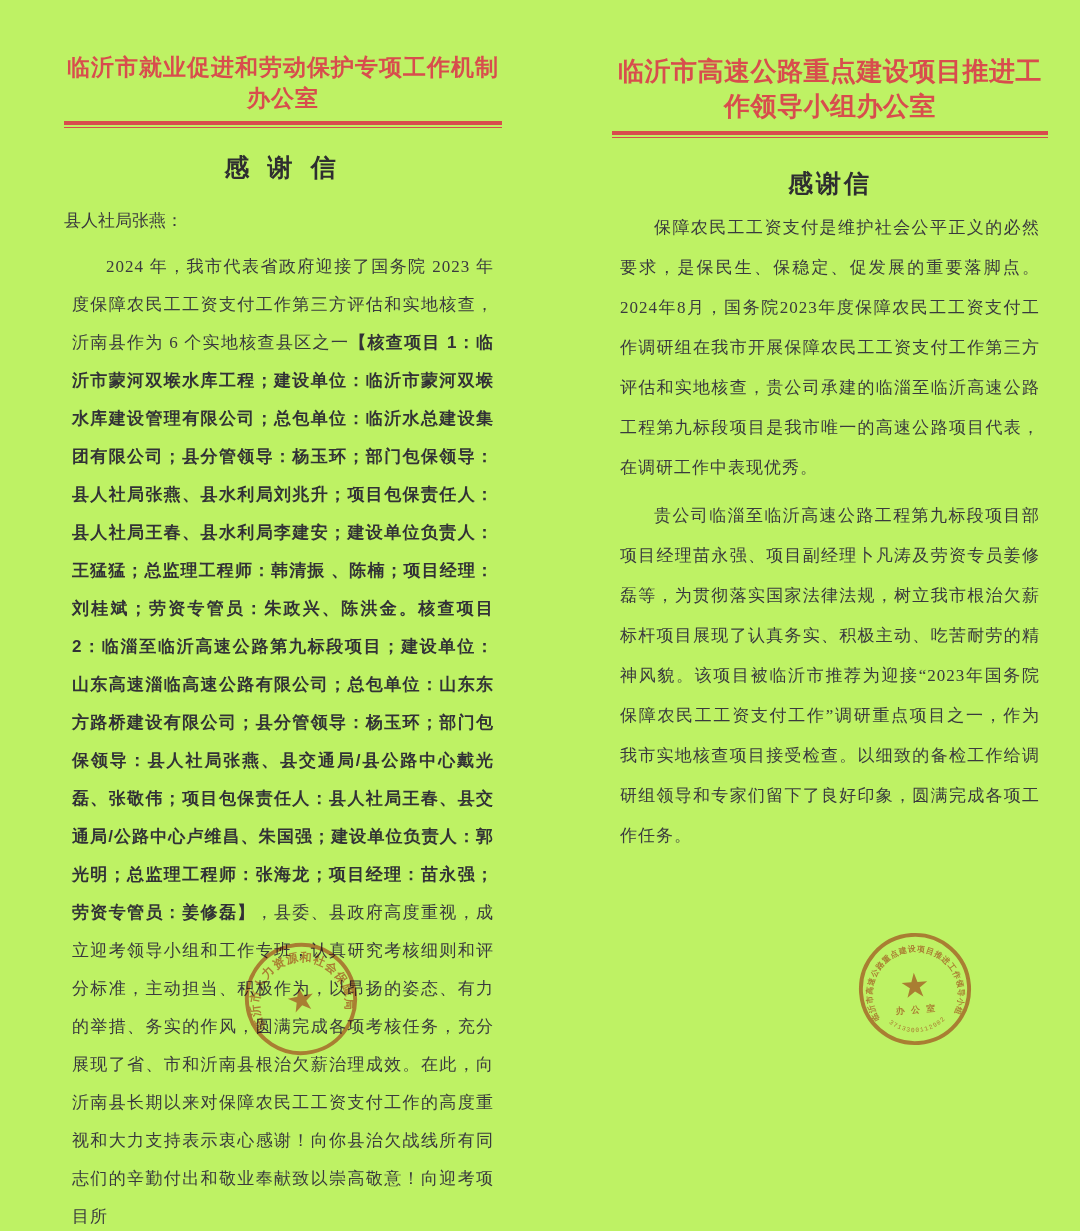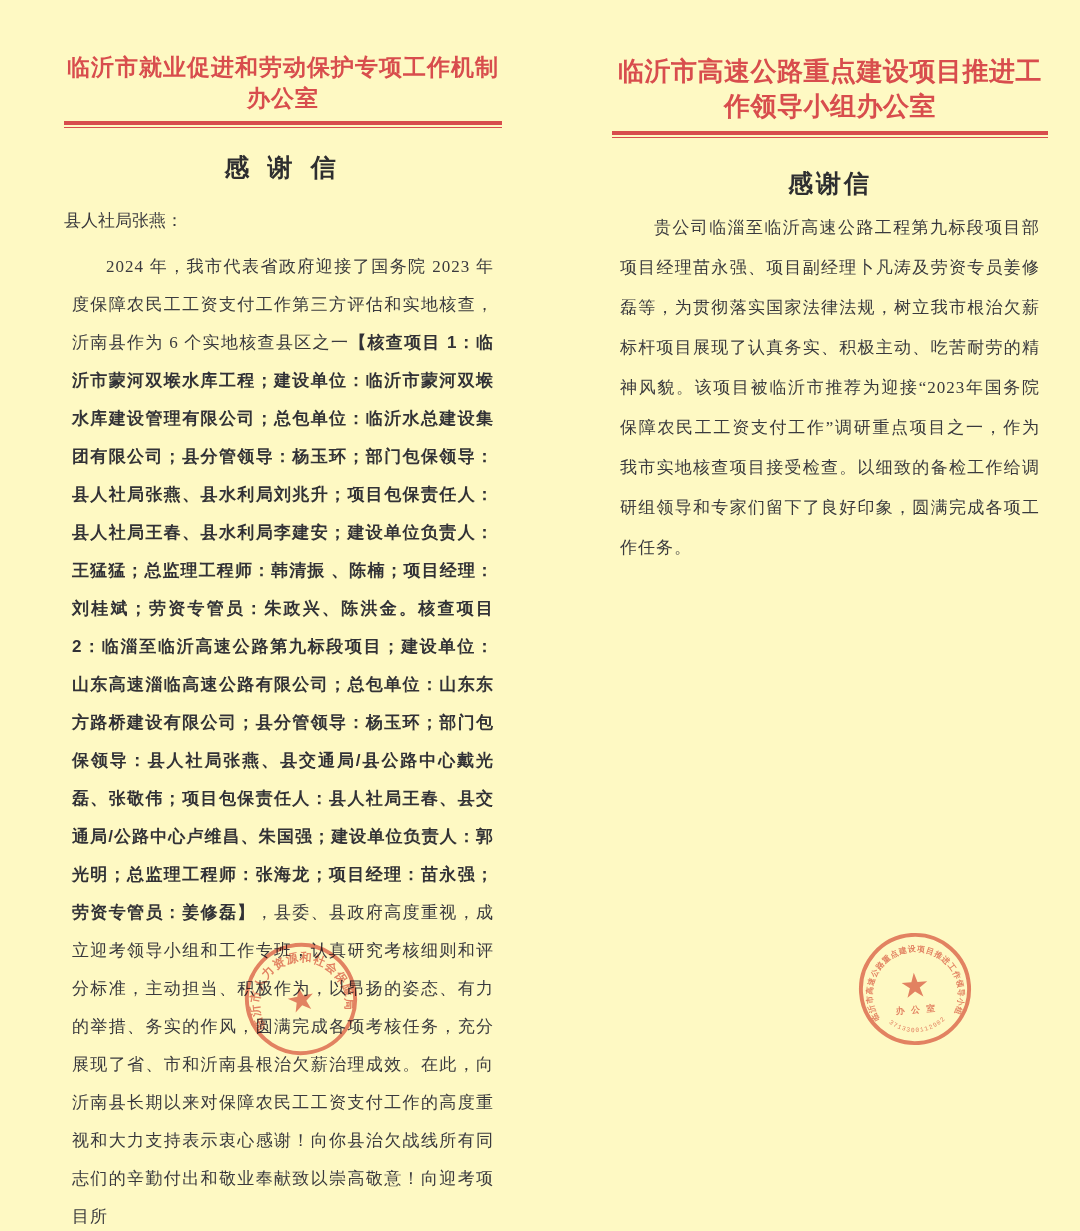--- a/index.html
+++ b/index.html
@@ -1,19 +1,19 @@
 <!DOCTYPE html>
 <html><head>
 <meta charset="utf-8">
 <style>
   html,body{margin:0;padding:0;}
   .page{
     position:relative;
     width:1080px;height:1231px;
-    background:#fef9c3;
+    background:#bef264;
     overflow:hidden;
     font-family:"Liberation Serif", serif;
     color:#3a3a3e;
   }
   .letter{position:absolute;}
   .letter-left{left:64px;top:52px;width:438px;}
   .letter-right{left:612px;top:54px;width:436px;}
 
   .org-header{
     position:relative;
@@ -101,20 +101,21 @@
         <circle class="seal-ring" cx="60" cy="60" r="55"></circle>
         <text class="seal-star" x="60" y="72">★</text>
         <text class="seal-arc-text"><textPath href="#arcL" startOffset="50%" text-anchor="middle">临沂市人力资源和社会保障局</textPath></text>
       </svg>
     </div>
   </div>
 
   <div class="letter letter-right">
     <div class="org-header">临沂市高速公路重点建设项目推进工作领导小组办公室</div>
     <div class="letter-title">感谢信</div>
+    <p class="body-p indent">保障农民工工资支付是维护社会公平正义的必然要求，是保民生、保稳定、促发展的重要落脚点。2024年8月，国务院2023年度保障农民工工资支付工作调研组在我市开展保障农民工工资支付工作第三方评估和实地核查，贵公司承建的临淄至临沂高速公路工程第九标段项目是我市唯一的高速公路项目代表，在调研工作中表现优秀。</p>
     <p class="body-p indent">贵公司临淄至临沂高速公路工程第九标段项目部项目经理苗永强、项目副经理卜凡涛及劳资专员姜修磊等，为贯彻落实国家法律法规，树立我市根治欠薪标杆项目展现了认真务实、积极主动、吃苦耐劳的精神风貌。该项目被临沂市推荐为迎接“2023年国务院保障农民工工资支付工作”调研重点项目之一，作为我市实地核查项目接受检查。以细致的备检工作给调研组领导和专家们留下了良好印象，圆满完成各项工作任务。</p>
 
     <div class="seal seal-right">
       <svg viewBox="0 0 120 120">
         <defs>
           <path id="arcR" d="M 22,88 A 44,44 0 1 1 98,88" fill="none"></path>
           <path id="codeR" d="M 18,70 A 43,43 0 0 0 102,70" fill="none"></path>
         </defs>
         <circle class="seal-ring" cx="60" cy="60" r="55"></circle>
         <text class="seal-star" x="60" y="68">★</text>

